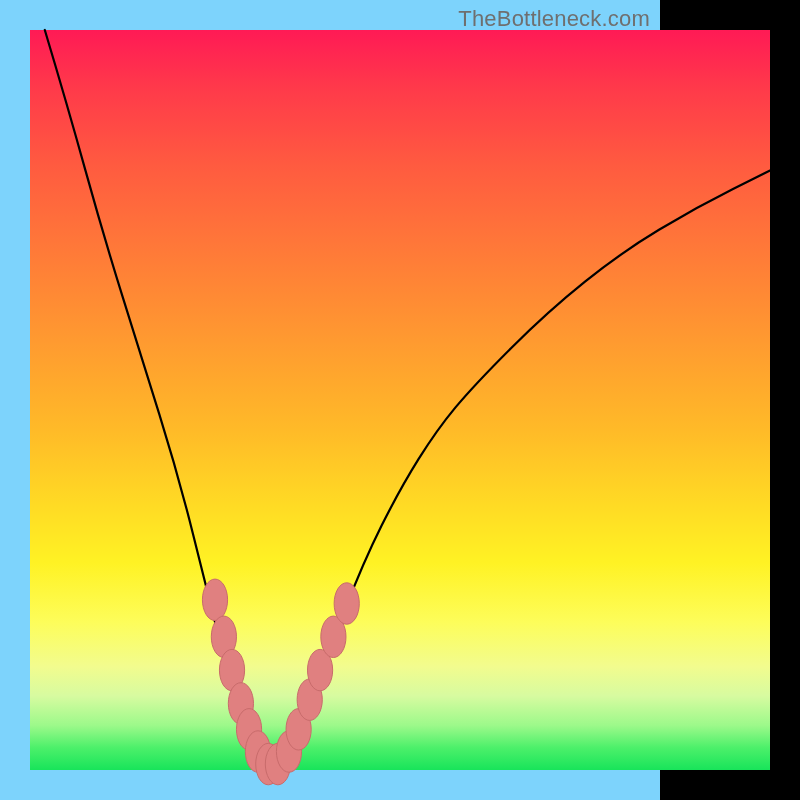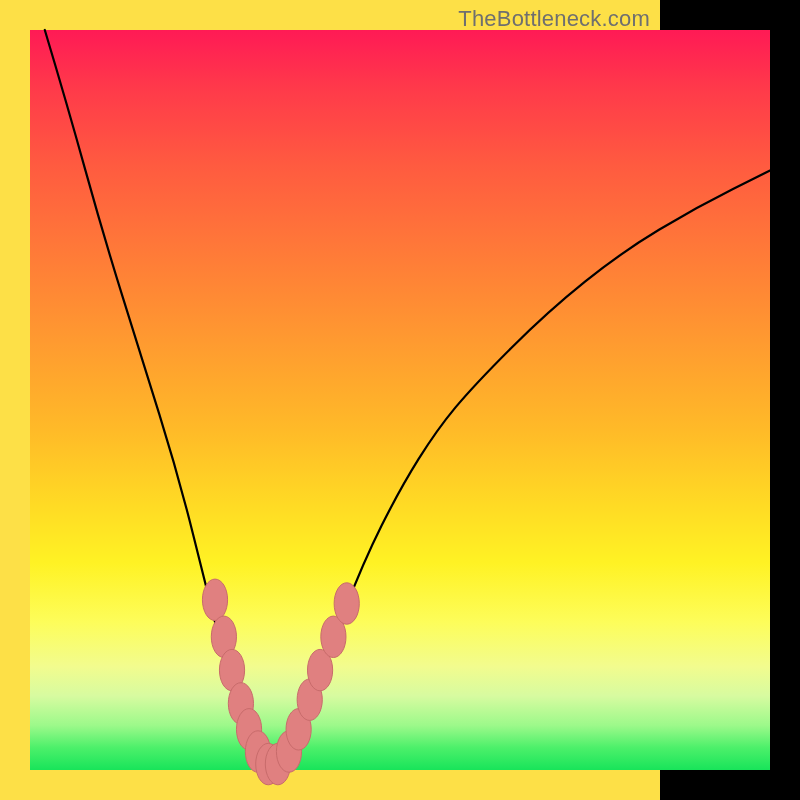--- a/index.html
+++ b/index.html
@@ -8,21 +8,21 @@
     width: 800px;
     height: 800px;
     overflow: hidden;
     font-family: Arial, Helvetica, sans-serif;
     background: #000;
   }
   .frame {
     position: relative;
     width: 660px;
     height: 800px;
-    background: #fde047;
+    background: #7dd3fc;
   }
   .plot-area {
     position: absolute;
     left: 30px;
     top: 30px;
     width: 740px;
     height: 740px;
     
     background: linear-gradient(
       to bottom,

